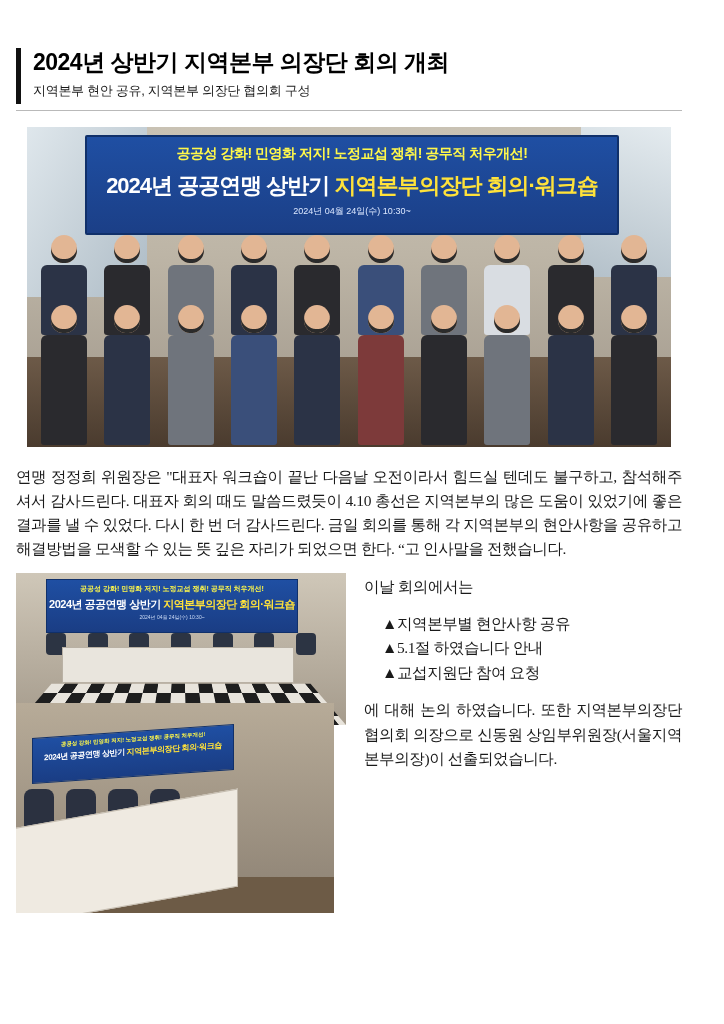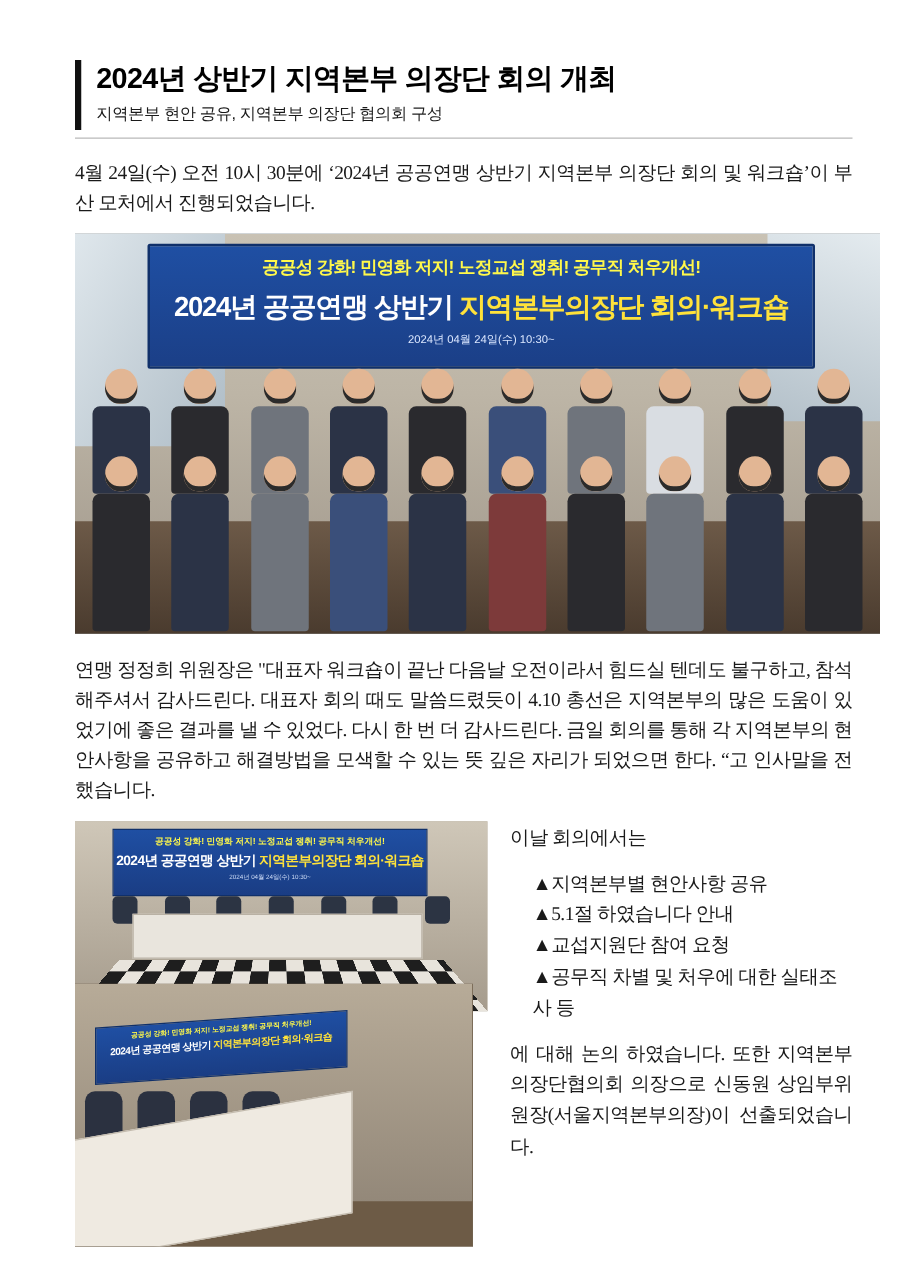--- a/index.html
+++ b/index.html
@@ -13,21 +13,21 @@
     font-family: "Liberation Serif", serif;
     color: #1a1a1a;
     position: relative;
     overflow: hidden;
   }
   .page {
     position: relative;
     width: 722px;
     height: 1024px;
     box-sizing: border-box;
-    padding: 48px 40px 0 60px;
+    padding: 48px 40px 0 16px;
   }
 
   
   .title-block {
     display: flex;
     align-items: stretch;
     margin-bottom: 2px;
   }
   .title-bar {
     width: 5px;
@@ -329,21 +329,20 @@
 
   <div class="title-block">
     <div class="title-bar"></div>
     <div class="title-texts">
       <h1 class="doc-title">2024년 상반기 지역본부 의장단 회의 개최</h1>
       <h2 class="doc-subtitle">지역본부 현안 공유, 지역본부 의장단 협의회 구성</h2>
     </div>
   </div>
   <hr class="rule">
 
-  <p class="body-text lead">4월 24일(수) 오전 10시 30분에 ‘2024년 공공연맹 상반기 지역본부 의장단 회의 및 워크숍’이 부산 모처에서 진행되었습니다.</p>
 
   <div class="photo-main">
     <div class="room-wall"></div>
     <div class="window-left"></div>
     <div class="window-right"></div>
     <div class="banner">
       <div class="b-line1">공공성 강화! 민영화 저지! 노정교섭 쟁취! 공무직 처우개선!</div>
       <div class="b-line2">
         <span>2024년 공공연맹 상반기 </span><span class="hl">지역본부의장단 회의·워크숍</span>
       </div>
@@ -484,19 +483,18 @@
       </div>
 
     </div>
 
     <div class="mid-right">
       <p>이날 회의에서는</p>
       <ul class="bullets">
         <li>▲지역본부별 현안사항 공유</li>
         <li>▲5.1절 하였습니다 안내</li>
         <li>▲교섭지원단 참여 요청</li>
-        <li>▲공무직 차별 및 처우에 대한 실태조사 등</li>
       </ul>
       <p class="closing">에 대해 논의 하였습니다. 또한 지역본부의장단협의회  의장으로  신동원  상임부위원장(서울지역본부의장)이 선출되었습니다.</p>
     </div>
   </div>
 
 </div>
 
 </body></html>

